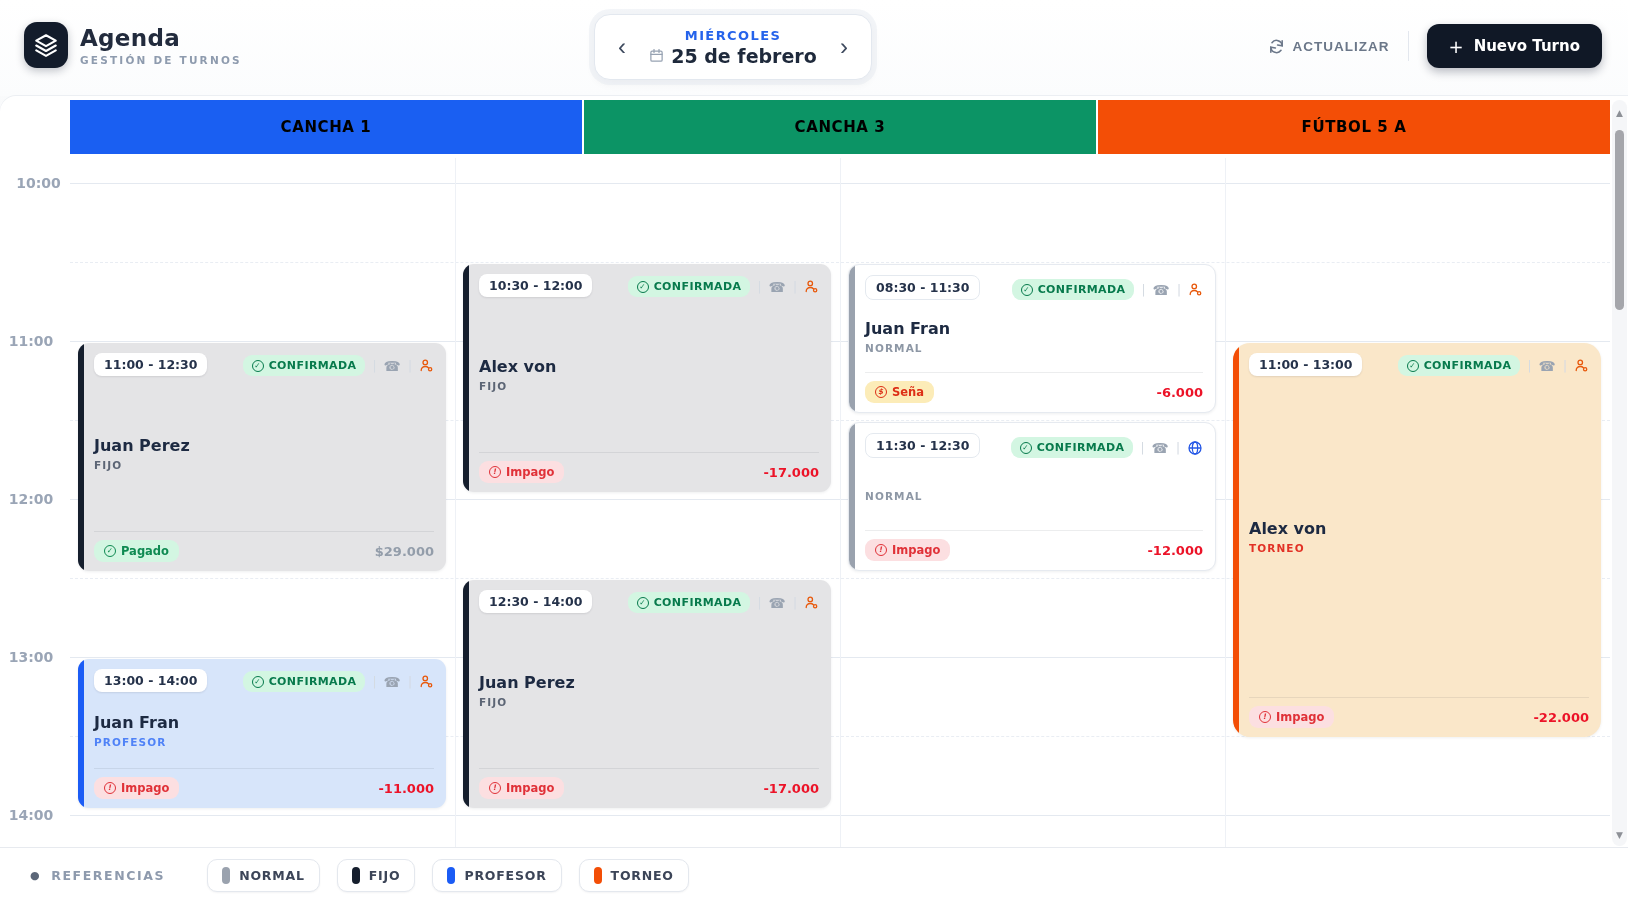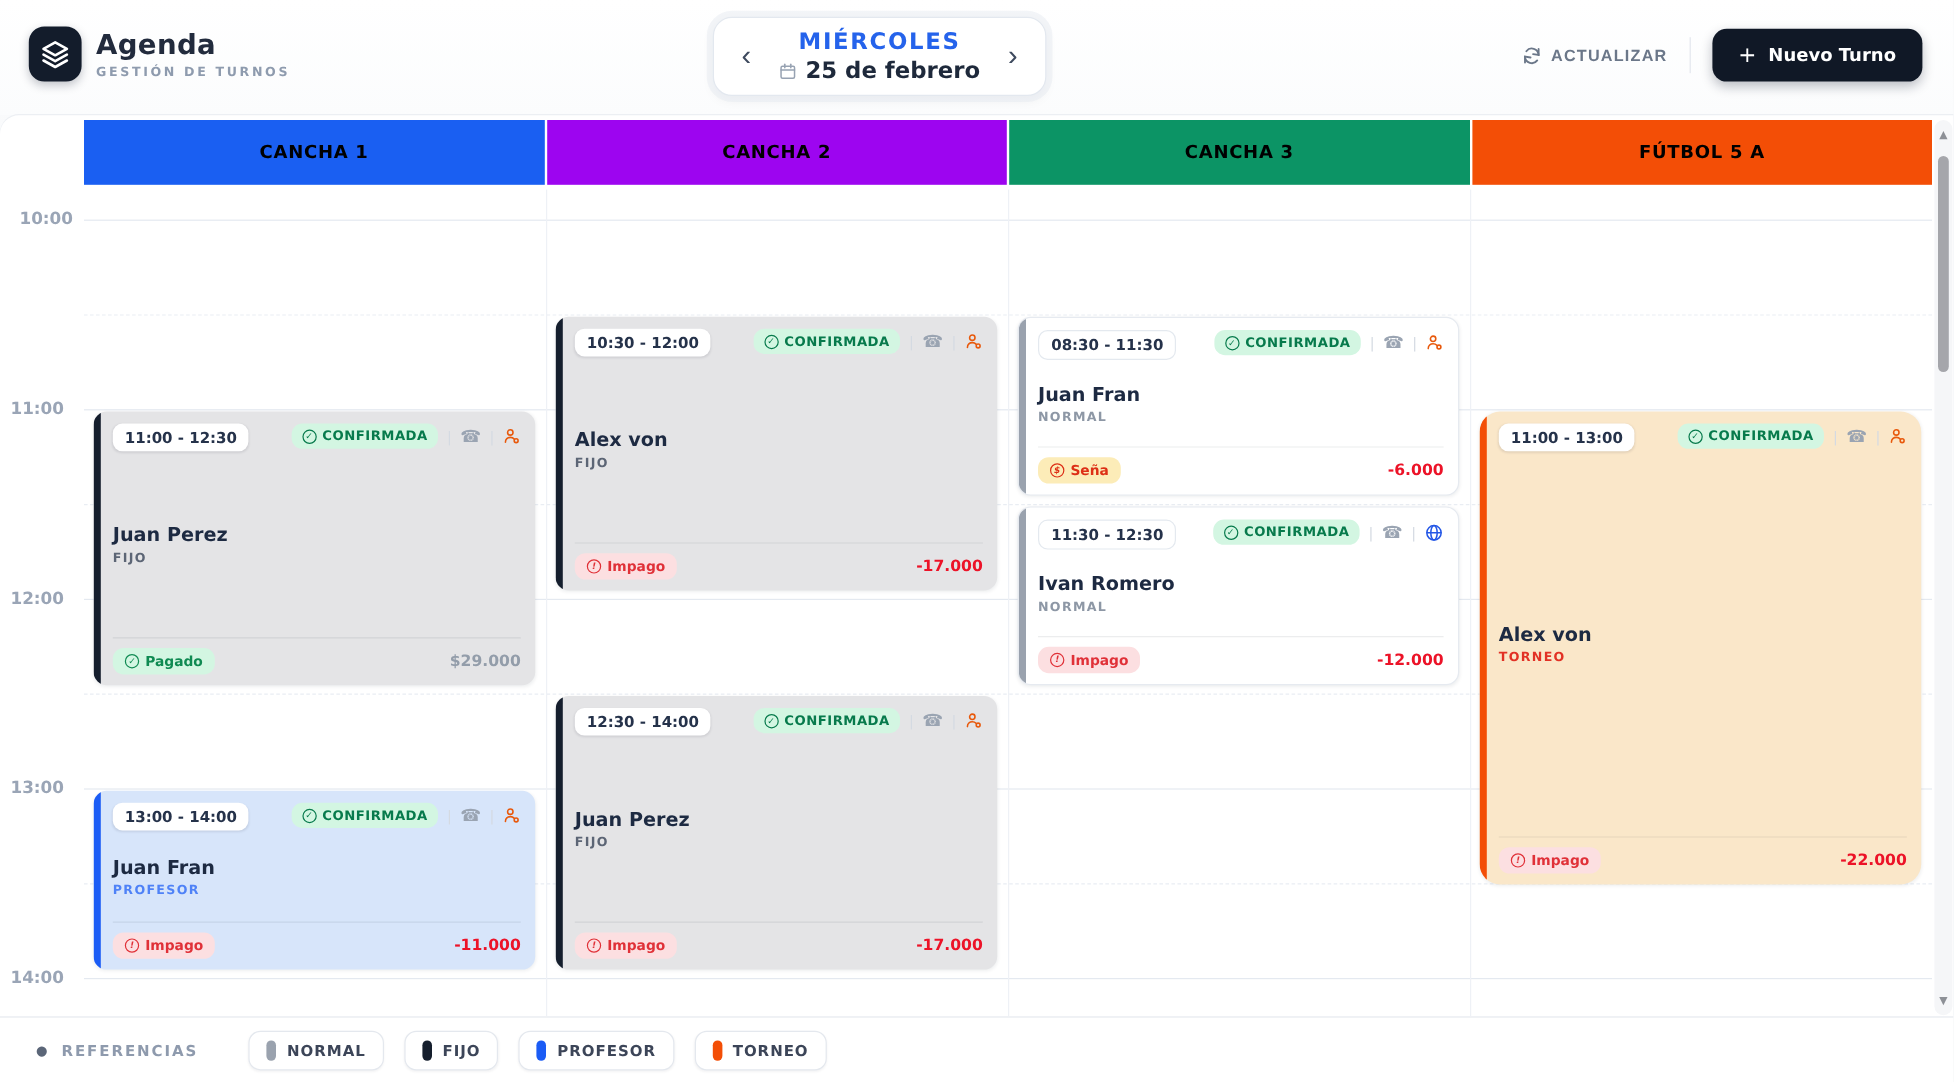--- a/index.html
+++ b/index.html
@@ -10,21 +10,21 @@
   
   .hdr { position:absolute; top:0; left:0; right:0; height:96px; background:linear-gradient(180deg,#ffffff,#fbfcfd); }
   .brand { position:absolute; left:24px; top:22px; display:flex; align-items:center; gap:12px; }
   .logo { width:44px; height:46px; background:#131c2b; border-radius:13px; display:flex; align-items:center; justify-content:center; box-shadow:0 3px 8px rgba(15,23,42,.25); }
   .brand h1 { font-size:23px; font-weight:bold; color:#222b3d; letter-spacing:.3px; }
   .brand .sub { font-size:10.5px; font-weight:bold; color:#8e9bae; letter-spacing:2.2px; margin-top:3px; }
 
   .datenav { position:absolute; left:594px; top:14px; width:278px; height:66px; background:#ffffff; border:1px solid #e3e8ef; border-radius:16px; box-shadow:0 0 0 5px rgba(228,233,240,.45), 0 4px 10px rgba(15,23,42,.05); display:flex; align-items:center; justify-content:space-between; padding:0 10px; }
   .navbtn { background:none; border:none; font-size:24px; color:#3e4a5e; width:34px; height:40px; cursor:pointer; line-height:36px; }
   .datecenter { text-align:center; }
-  .dayname { color:#2563eb; font-size:19px; font-weight:bold; letter-spacing:1.4px; }
+  .dayname { color:#2563eb; font-size:13px; font-weight:bold; letter-spacing:1.4px; }
   .dateline { display:flex; align-items:center; justify-content:center; gap:7px; margin-top:2px; }
   .dateline .dtxt { font-size:19px; font-weight:bold; color:#1e293b; }
 
   .hdr-actions { position:absolute; right:26px; top:24px; display:flex; align-items:center; gap:18px; }
   .refresh-btn { display:flex; align-items:center; gap:8px; background:none; border:none; color:#6b7789; font-size:13.5px; font-weight:bold; letter-spacing:1px; cursor:pointer; }
   .vdiv { width:1px; height:30px; background:#e3e7ee; }
   .newturno { display:flex; align-items:center; gap:10px; background:#101826; color:#ffffff; border:none; border-radius:12px; height:44px; padding:0 22px; font-size:15px; font-weight:bold; cursor:pointer; box-shadow:0 4px 10px rgba(15,23,42,.28); font-family:inherit; }
   .newturno .plus { font-size:18px; font-weight:normal; }
 
   
@@ -36,21 +36,21 @@
   .timelabel { position:absolute; left:0; width:62px; text-align:center; transform:translateY(-50%); font-size:14px; font-weight:bold; color:#9aa5b6; }
   .gline { position:absolute; left:70px; right:0; height:0; }
   .gline.hour { border-top:1px solid #e4e9f0; }
   .gline.half { border-top:1px dashed #e9edf3; }
   .vline { position:absolute; top:0; bottom:0; width:1px; background:#eef1f6; }
 
   
   .event { position:absolute; border-radius:11px; padding:10px 12px 9px 16px; display:flex; flex-direction:column; cursor:pointer; box-shadow:0 1px 3px rgba(15,23,42,.07); overflow:hidden; }
   .event::before { content:""; position:absolute; left:0; top:0; bottom:0; width:6px; border-radius:11px 0 0 11px; background:var(--bar); }
   .event.bordered { border:1px solid #e6eaf0; }
-  .ehead { display:flex; align-items:flex-start; justify-content:space-between; gap:6px; }
+  .ehead { display:flex; align-items:flex-end; justify-content:space-between; gap:6px; }
   .timepill { background:#ffffff; border-radius:8px; padding:4px 10px; font-size:12.5px; font-weight:bold; color:#25324a; box-shadow:0 1px 2px rgba(15,23,42,.10); white-space:nowrap; }
   .event.bordered .timepill { border:1px solid #e4e9ef; box-shadow:none; }
   .ehicons { display:flex; align-items:center; gap:7px; }
   .status { display:flex; align-items:center; gap:5px; background:#d3f6e2; color:#077a4c; border-radius:9px; padding:4px 9px; font-size:11px; font-weight:bold; letter-spacing:.4px; white-space:nowrap; }
   .circ { width:12px; height:12px; border:1.4px solid currentColor; border-radius:50%; display:inline-flex; align-items:center; justify-content:center; font-size:7.5px; font-weight:bold; line-height:1; flex:none; }
   .sep { color:#d4dae2; font-size:12px; }
   .phone { color:#9aa4b2; font-size:14px; line-height:1; }
   .emid { flex:1; display:flex; flex-direction:column; justify-content:center; min-height:0; }
   .ename { font-size:16px; font-weight:bold; color:#1d2a42; }
   .etype { font-size:10.5px; font-weight:bold; letter-spacing:1.1px; margin-top:4px; color:var(--typecol); }
@@ -131,21 +131,20 @@
       <button class="newturno">
         <span class="plus">+</span>
         <span>Nuevo Turno</span>
       </button>
     </div>
   </header>
 
   <div class="board">
     <div class="colheads" id="colheads">
         <div class="colhead" style="background: rgb(26, 95, 242);">CANCHA 1</div>
-        <div class="colhead" style="background: rgb(157, 5, 240);">CANCHA 2</div>
         <div class="colhead" style="background: rgb(12, 148, 101);">CANCHA 3</div>
         <div class="colhead" style="background: rgb(243, 78, 6);">FÚTBOL 5 A</div>
       </div>
     <div class="gridwrap" id="gridwrap">
         <div class="gline hour" style="top: 25px;"></div>
         <div class="gline half" style="top: 104px;"></div>
         <div class="gline hour" style="top: 183px;"></div>
         <div class="gline half" style="top: 262px;"></div>
         <div class="gline hour" style="top: 341px;"></div>
         <div class="gline half" style="top: 420px;"></div>
@@ -301,21 +300,20 @@
               <span>
                 <svg width="16" height="16" viewBox="0 0 24 24" fill="none" stroke="#2457e6" stroke-width="1.9">
                   <circle cx="12" cy="12" r="9"></circle>
                   <ellipse cx="12" cy="12" rx="4" ry="9"></ellipse>
                   <line x1="3" y1="12" x2="21" y2="12"></line>
                 </svg>
               </span>
             </span>
           </div>
           <div class="emid">
-            <div class="ename">Ivan Romero</div>
             <div class="etype">NORMAL</div>
           </div>
           <div class="efoot">
             <span class="paypill" style="background: rgb(252, 223, 225); color: rgb(224, 49, 56);"><i class="circ">!</i>Impago</span>
             <span class="amount neg">-12.000</span>
           </div>
         </div>
         <div class="event" style="--bar: #f34e06; --typecol: #e23125; background: rgb(250, 231, 201); left: 1233px; width: 368px; top: 185px; height: 394px; border-radius: 17px;">
           <div class="ehead">
             <span class="timepill">11:00 - 13:00</span>

